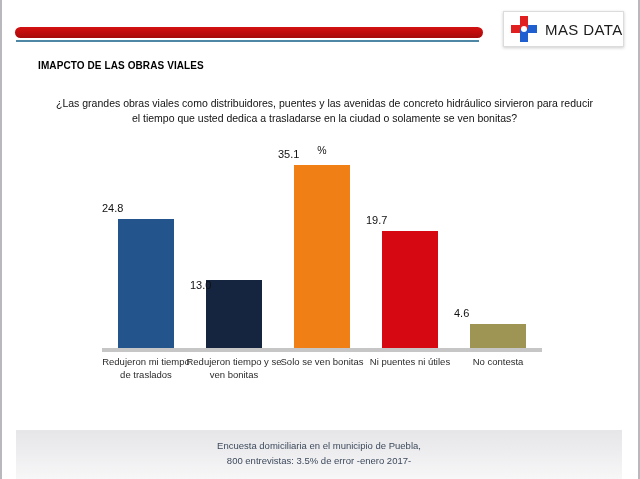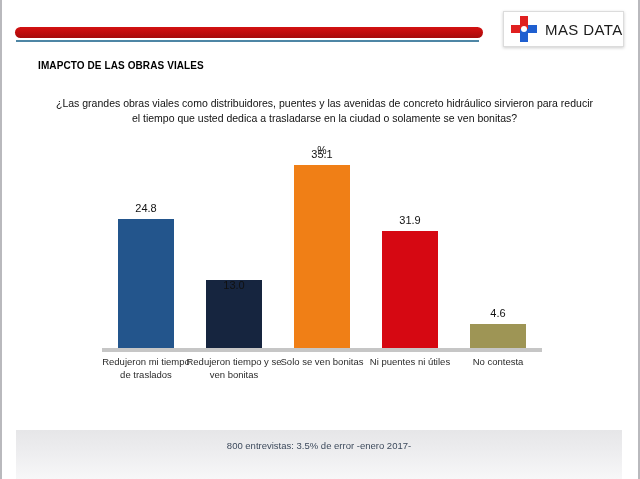--- a/index.html
+++ b/index.html
@@ -140,21 +140,20 @@
   .bar {
     position: absolute;
     bottom: 0;
     left: 16px;
     width: 56px;
   }
   .bar-label {
     position: absolute;
     left: 0;
     width: 88px;
-    text-align: center;
     font-size: 11px;
     color: #111111;
   }
   .cat-label {
     position: absolute;
     top: 356px;
     width: 100px;
     text-align: center;
     font-size: 9.5px;
     line-height: 1.35;
@@ -218,35 +217,36 @@
         <div class="bar-slot" style="left: 88px;">
           <div class="bar" style="height: 68px; background: rgb(22, 37, 63);"></div>
           <div class="bar-label" style="bottom: 57px;">13.0</div>
         </div>
         <div class="bar-slot" style="left: 176px;">
           <div class="bar" style="height: 183px; background: rgb(240, 127, 22);"></div>
           <div class="bar-label" style="bottom: 188px;">35.1</div>
         </div>
         <div class="bar-slot" style="left: 264px;">
           <div class="bar" style="height: 117px; background: rgb(214, 8, 18);"></div>
-          <div class="bar-label" style="bottom: 122px;">31.9</div>
+          <div class="bar-label" style="bottom: 122px;">19.7</div>
         </div>
         <div class="bar-slot" style="left: 352px;">
           <div class="bar" style="height: 24px; background: rgb(158, 149, 85);"></div>
           <div class="bar-label" style="bottom: 29px;">4.6</div>
         </div>
       </div>
   </div>
   <div id="cats-container">
       <div class="cat-label" style="left: 94px;">Redujeron mi tiempo de traslados</div>
       <div class="cat-label" style="left: 182px;">Redujeron tiempo y se ven bonitas</div>
       <div class="cat-label" style="left: 270px;">Solo se ven bonitas</div>
       <div class="cat-label" style="left: 358px;">Ni puentes ni útiles</div>
       <div class="cat-label" style="left: 446px;">No contesta</div>
     </div>
 
   <div id="footer-band">
     <div id="footer-text">
+      <div>Encuesta domiciliaria en el municipio de Puebla,</div>
       <div>800 entrevistas: 3.5% de error -enero 2017-</div>
     </div>
   </div>
 
 </div>
 
 </body></html>

